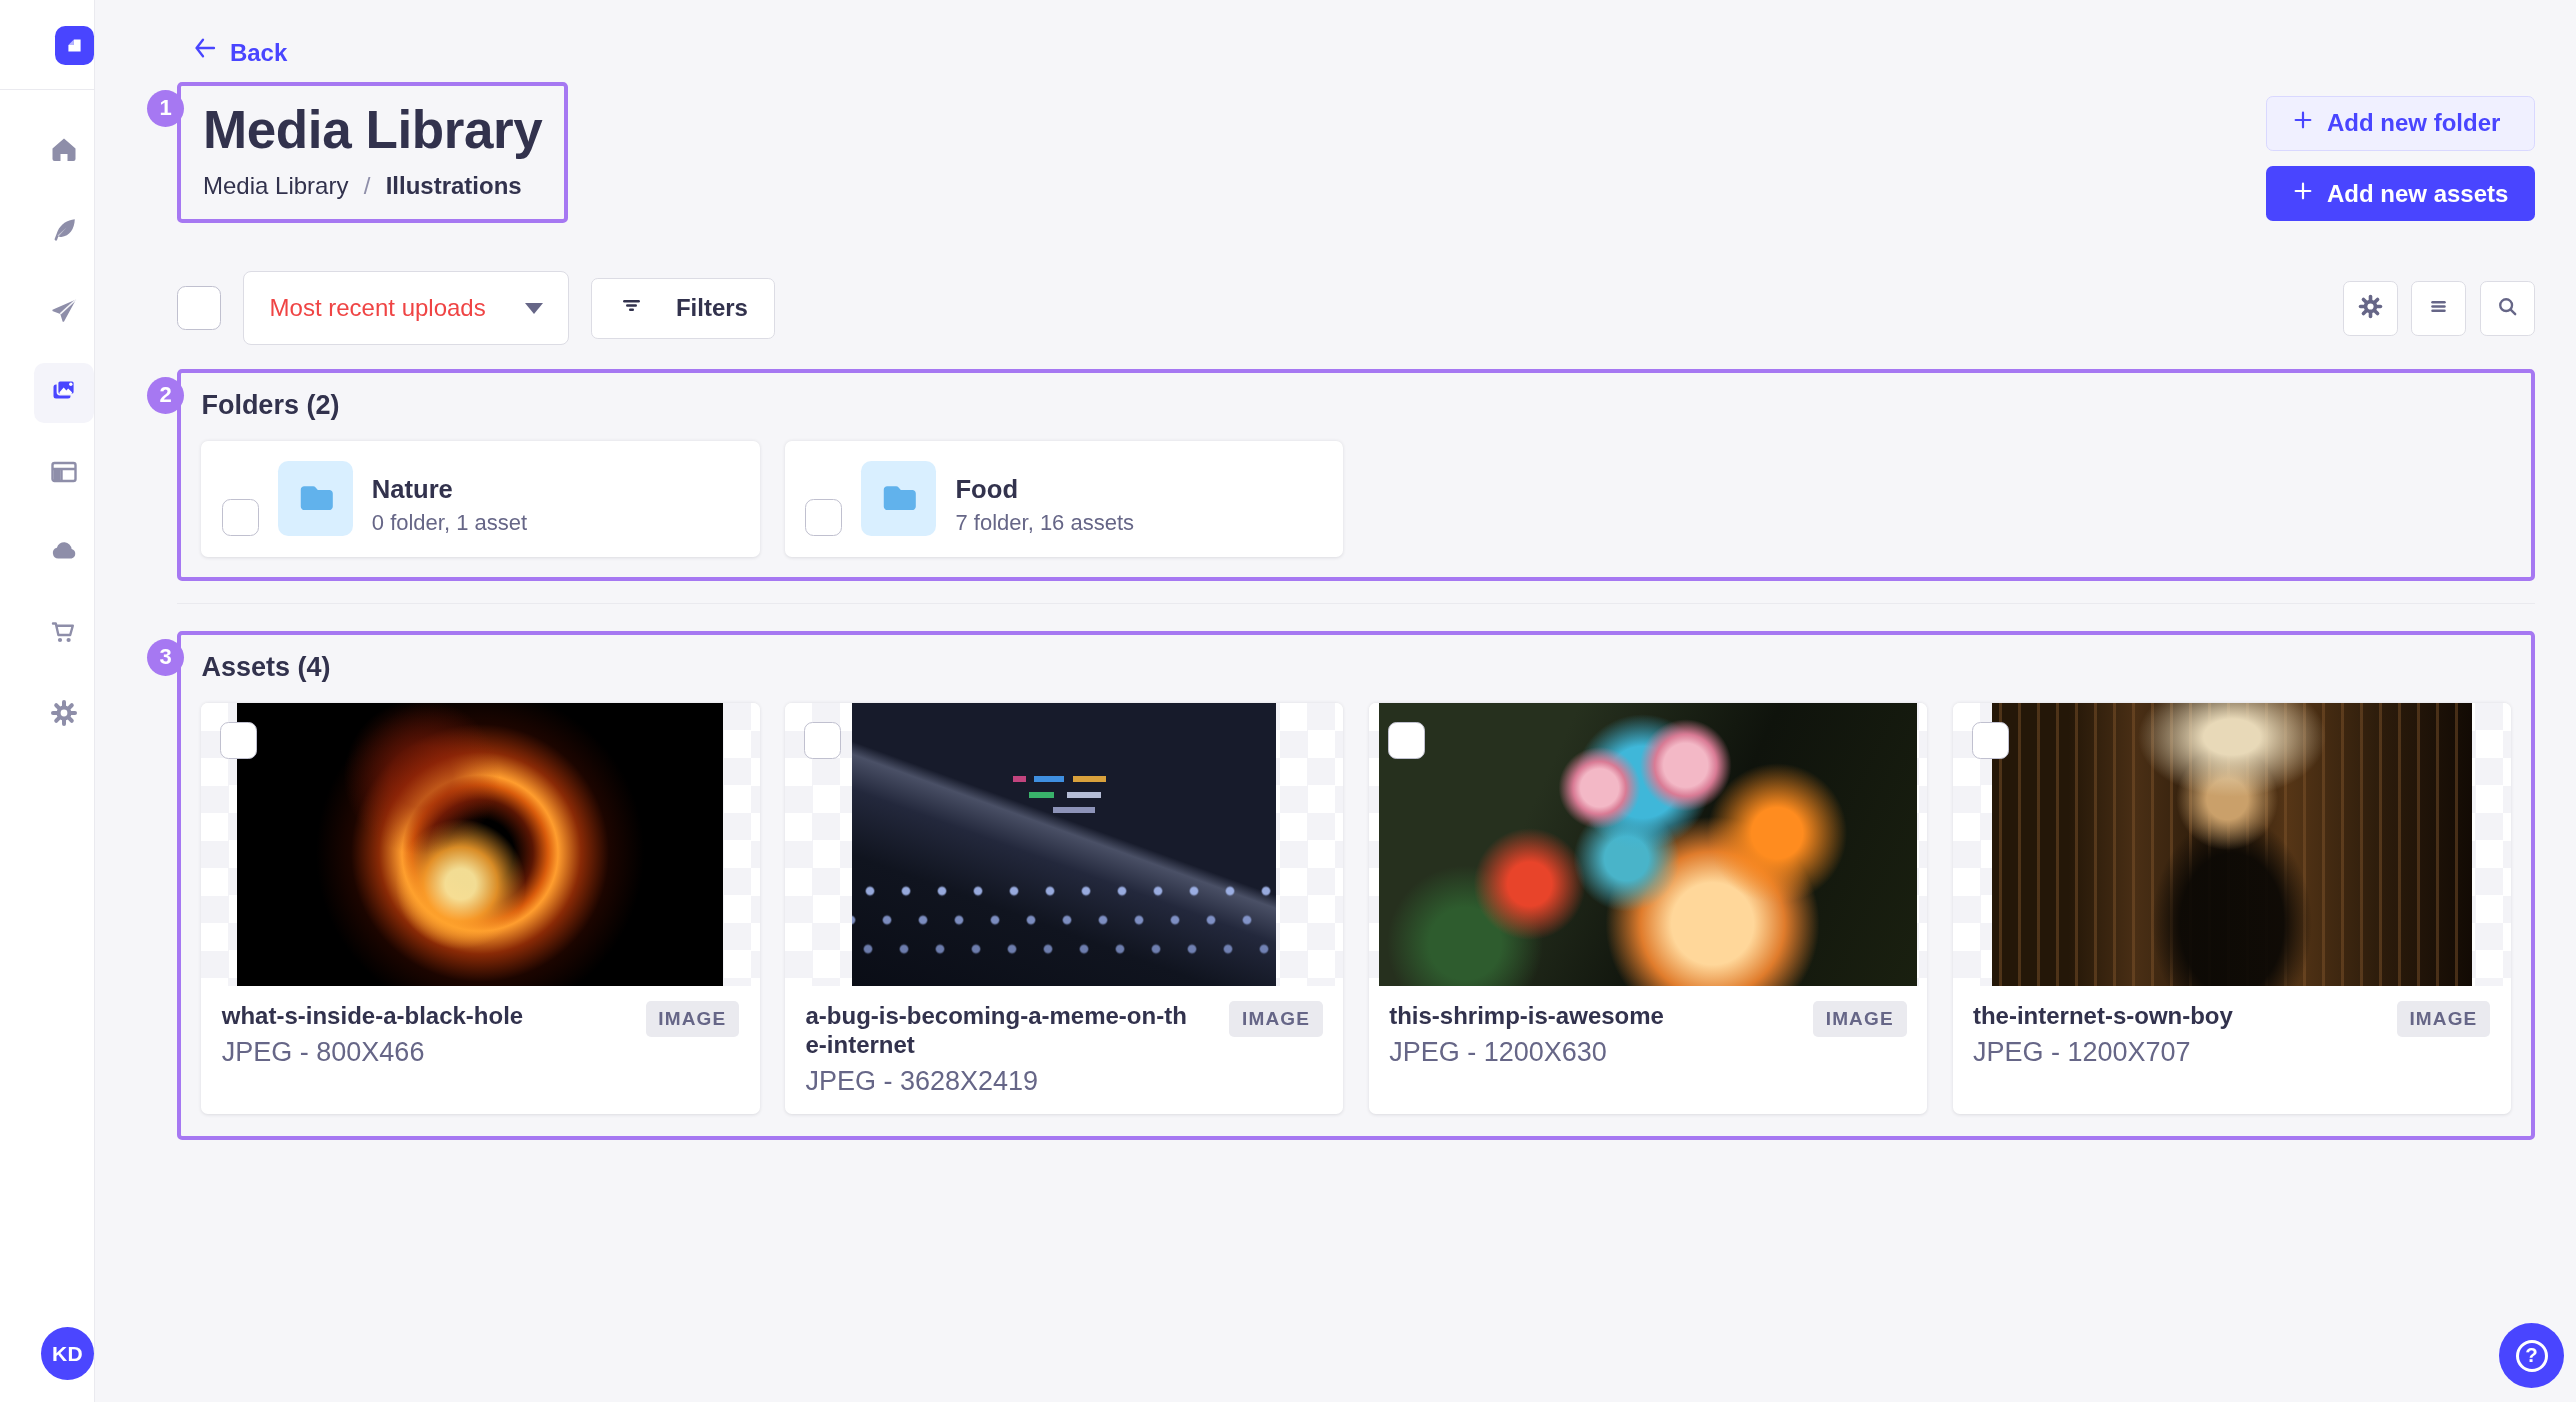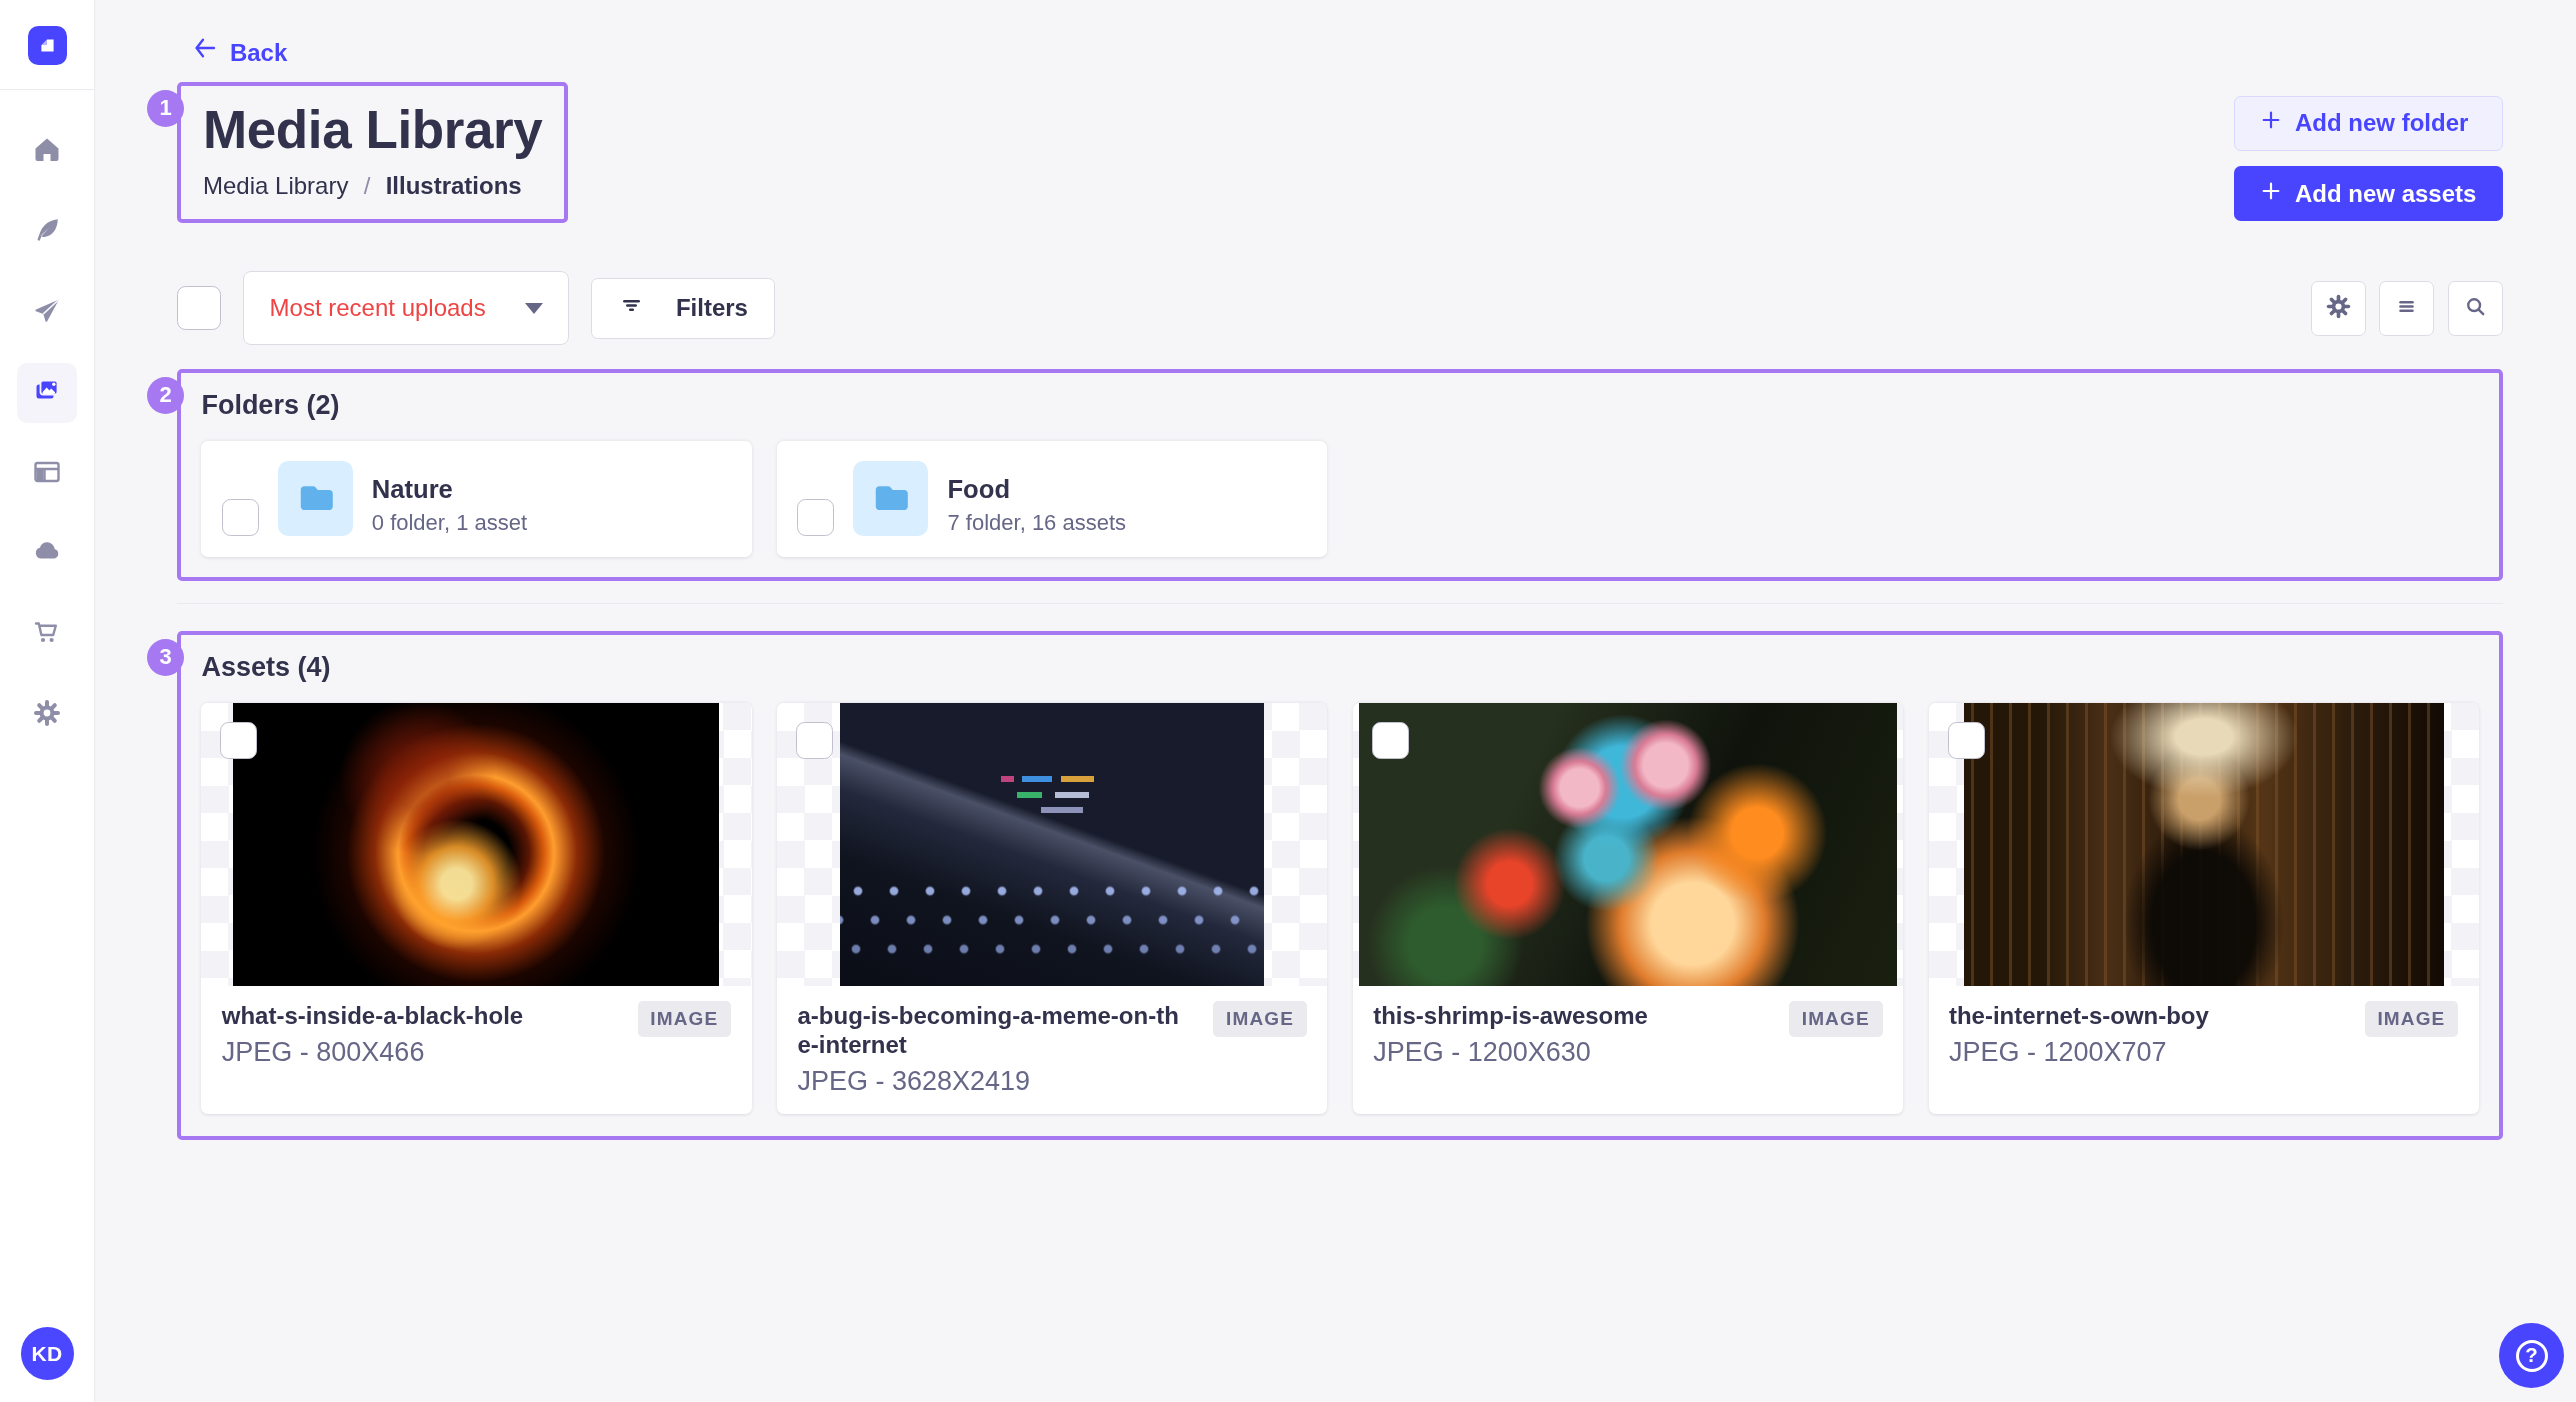--- a/index.html
+++ b/index.html
@@ -8,21 +8,21 @@
     background: #f6f6f9;
     font-family: "Liberation Sans", sans-serif;
     color: #32324d;
   }
   button { font-family: inherit; cursor: pointer; }
 
   
   .sidebar {
     position: fixed; left: 0; top: 0; bottom: 0; width: 95px;
     background: #fff; border-right: 0.9px solid #eaeaef;
-    display: flex; flex-direction: column; align-items: center;
+    display: flex; flex-direction: column; align-items: flex-end;
     z-index: 10;
   }
   .logo-btn {
     margin-top: 25.6px; width: 39px; height: 39px; border-radius: 10.2px;
     background: #4945ff; border: none;
     display: flex; align-items: center; justify-content: center;
   }
   .sb-divider { width: 100%; height: 0.9px; background: #eaeaef; margin-top: 24px; }
   .sb-nav { display: flex; flex-direction: column; gap: 20.4px; margin-top: 32px; align-items: center; }
   .nav-btn {
@@ -32,21 +32,21 @@
   .nav-btn.active { background: #f4f4fa; }
   .sb-spacer { flex: 1; }
   .avatar-btn {
     width: 53px; height: 53px; border-radius: 50%; border: none;
     background: #4b46ff; color: #fff; font-size: 21px; font-weight: 700;
     display: flex; align-items: center; justify-content: center;
     margin-bottom: 22px; letter-spacing: 0.4px;
   }
 
   
-  main { margin-left: 95px; padding: 37px 73px 0 82px; }
+  main { margin-left: 95px; padding: 37px 41px 0 82px; }
 
   .back-link {
     display: inline-flex; align-items: center; gap: 12px;
     color: #4945ff; font-size: 24px; font-weight: 600;
     margin-left: 15.3px; text-decoration: none; background: none; border: none;
   }
 
   .header-row { display: flex; justify-content: space-between; align-items: flex-start; margin-top: 13.6px; }
 
   .annot-box { position: relative; border: 4.3px solid #a678f2; border-radius: 5.1px; }

